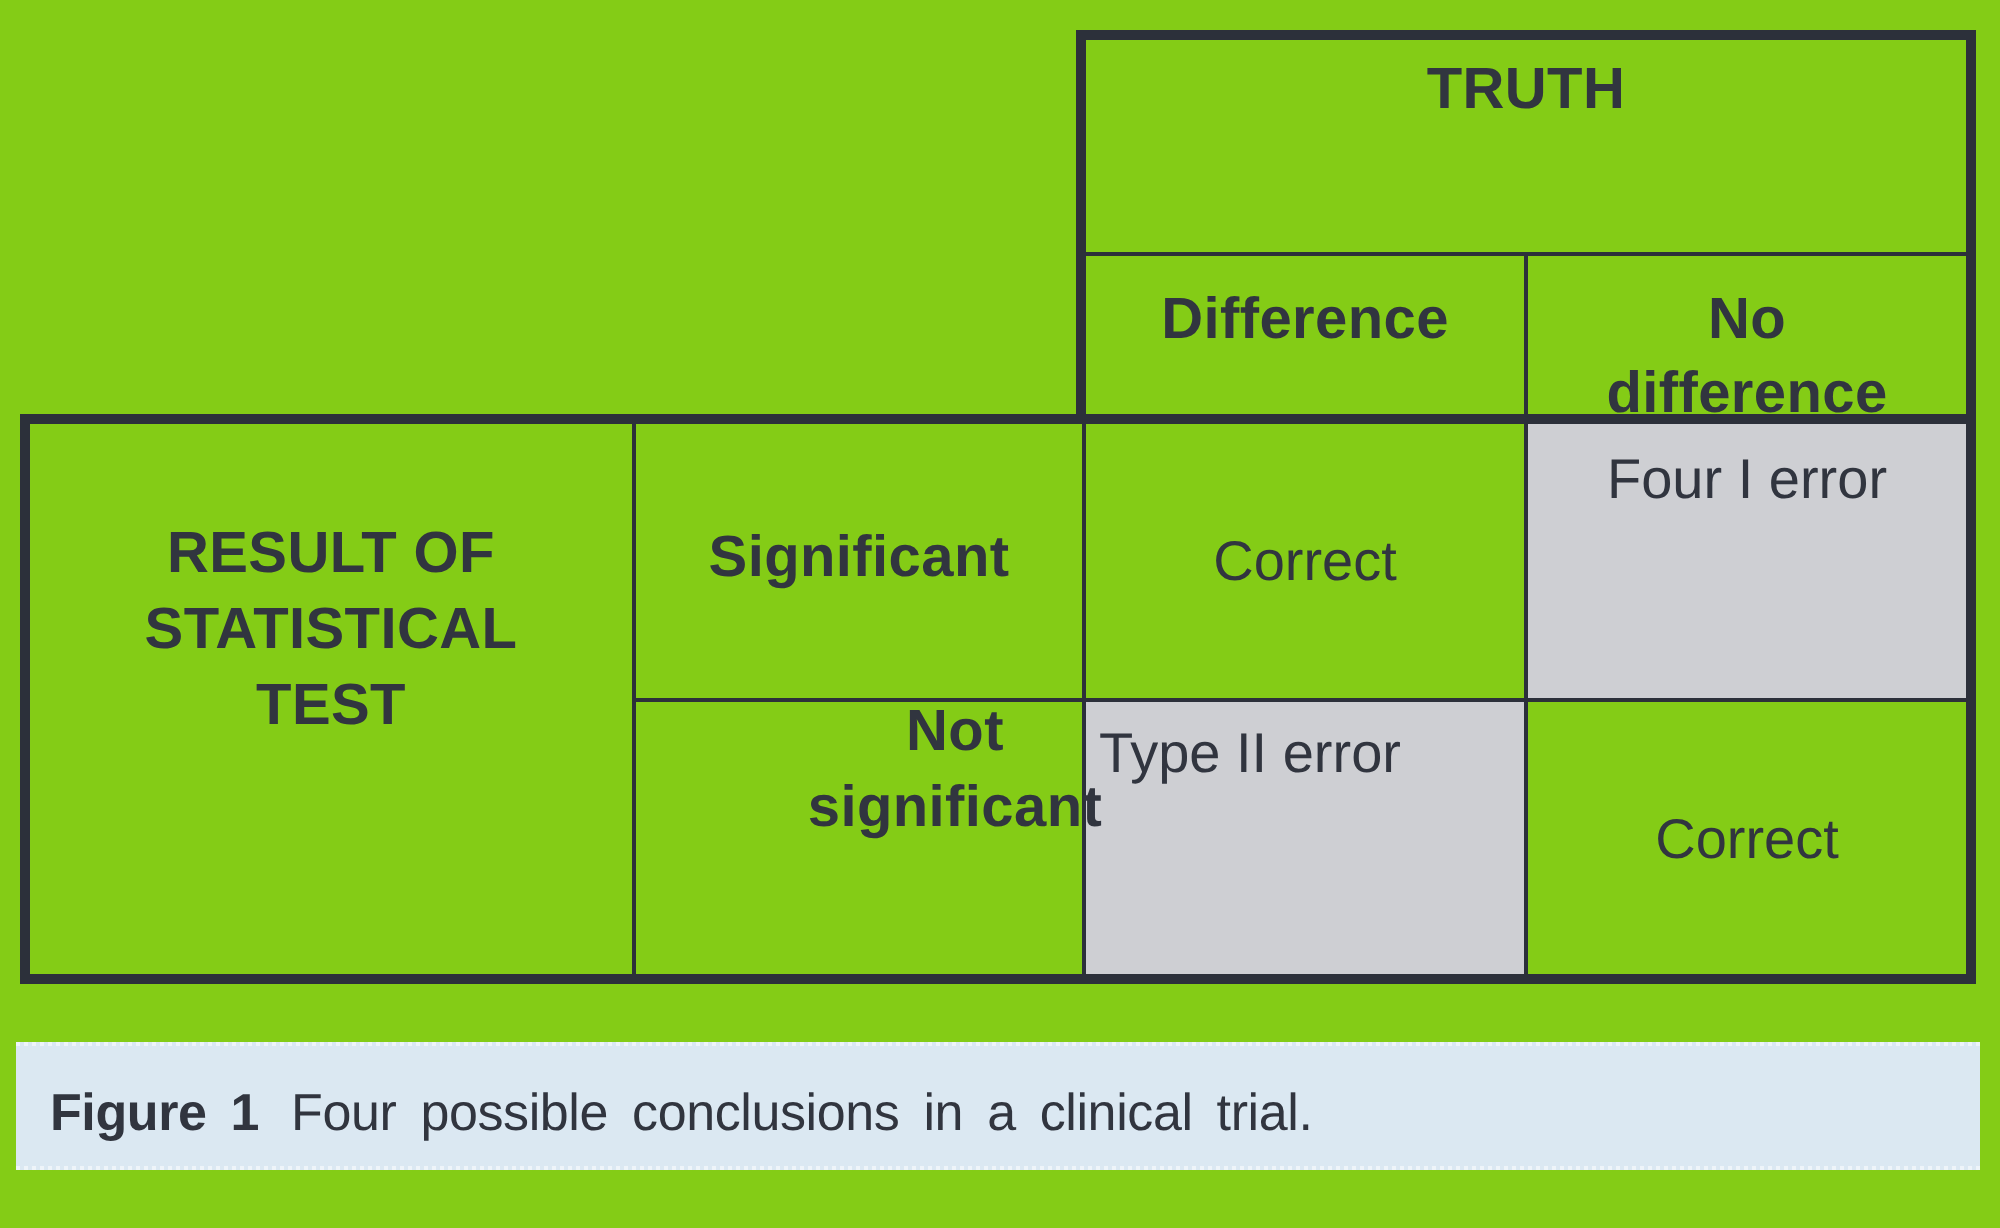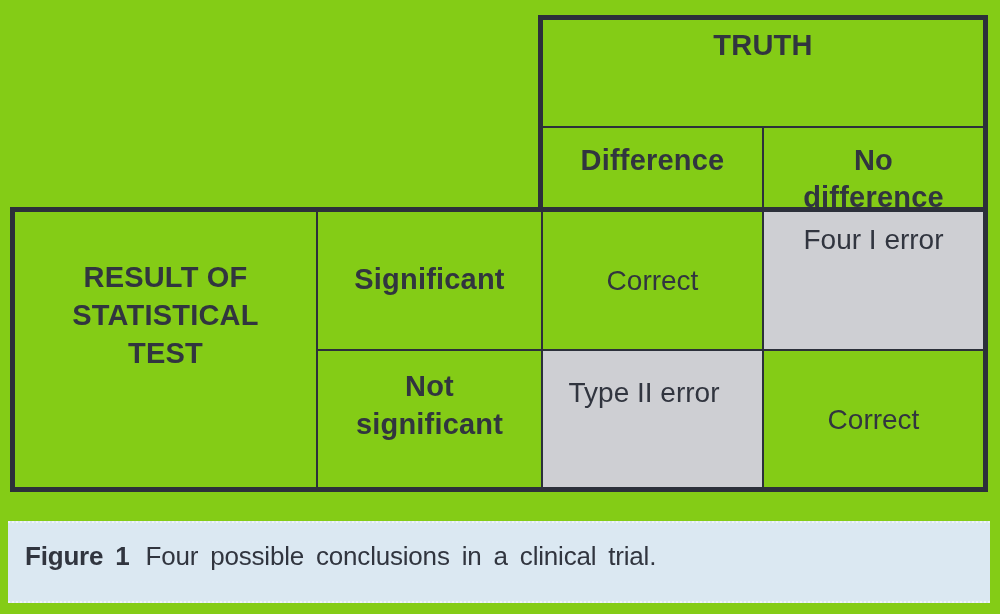--- a/index.html
+++ b/index.html
@@ -21,21 +21,21 @@
     text-align:center;
     line-height:38px;
     font-size:28px;
     white-space:nowrap;
   }
   .txt .line{display:block;}
   .hdr{font-weight:bold;font-size:29px;letter-spacing:0.2px;}
   
   .caption{
     position:absolute;
-    left:8px;top:521px;width:982px;height:82px;
+    left:8px;top:521px;width:982px;height:64px;
     background:#dbe8f2;
     box-sizing:border-box;
     border-top:2px dotted #eef4f9;
     border-bottom:2px dotted #eef4f9;
     padding:18px 0 0 17px;
     font-size:26px;
     letter-spacing:-0.2px;
     word-spacing:5px;
     white-space:nowrap;
   }
@@ -71,30 +71,30 @@
   </div>
 
   <div class="txt hdr" style="left:15px;top:258px;width:301px;">
     <span class="line">RESULT OF</span>
     <span class="line">STATISTICAL</span>
     <span class="line">TEST</span>
   </div>
 
   <div class="txt hdr" style="left:318px;top:260px;width:223px;">Significant</div>
 
-  <div class="txt hdr" style="left:318px;top:367px;width:223px;">
+  <div class="txt hdr" style="left:318px;top:347px;width:223px;padding-left:48px;">
     <span class="line">Not</span>
     <span class="line">significant</span>
   </div>
 
   <div class="txt" style="left:543px;top:262px;width:219px;">Correct</div>
 
   <div class="txt" style="left:764px;top:221px;width:219px;">Four I error</div>
 
-  <div class="txt" style="left:552px;top:358px;width:184px;margin-top:16px;">Type II error</div>
+  <div class="txt" style="left:533px;top:358px;width:184px;">Type II error</div>
 
   <div class="txt" style="left:764px;top:401px;width:219px;">Correct</div>
 
   <div class="caption">
     <span class="cap-label">Figure 1</span><span>Four possible conclusions in a clinical trial.</span>
   </div>
 
 </div>
 
 </body></html>

